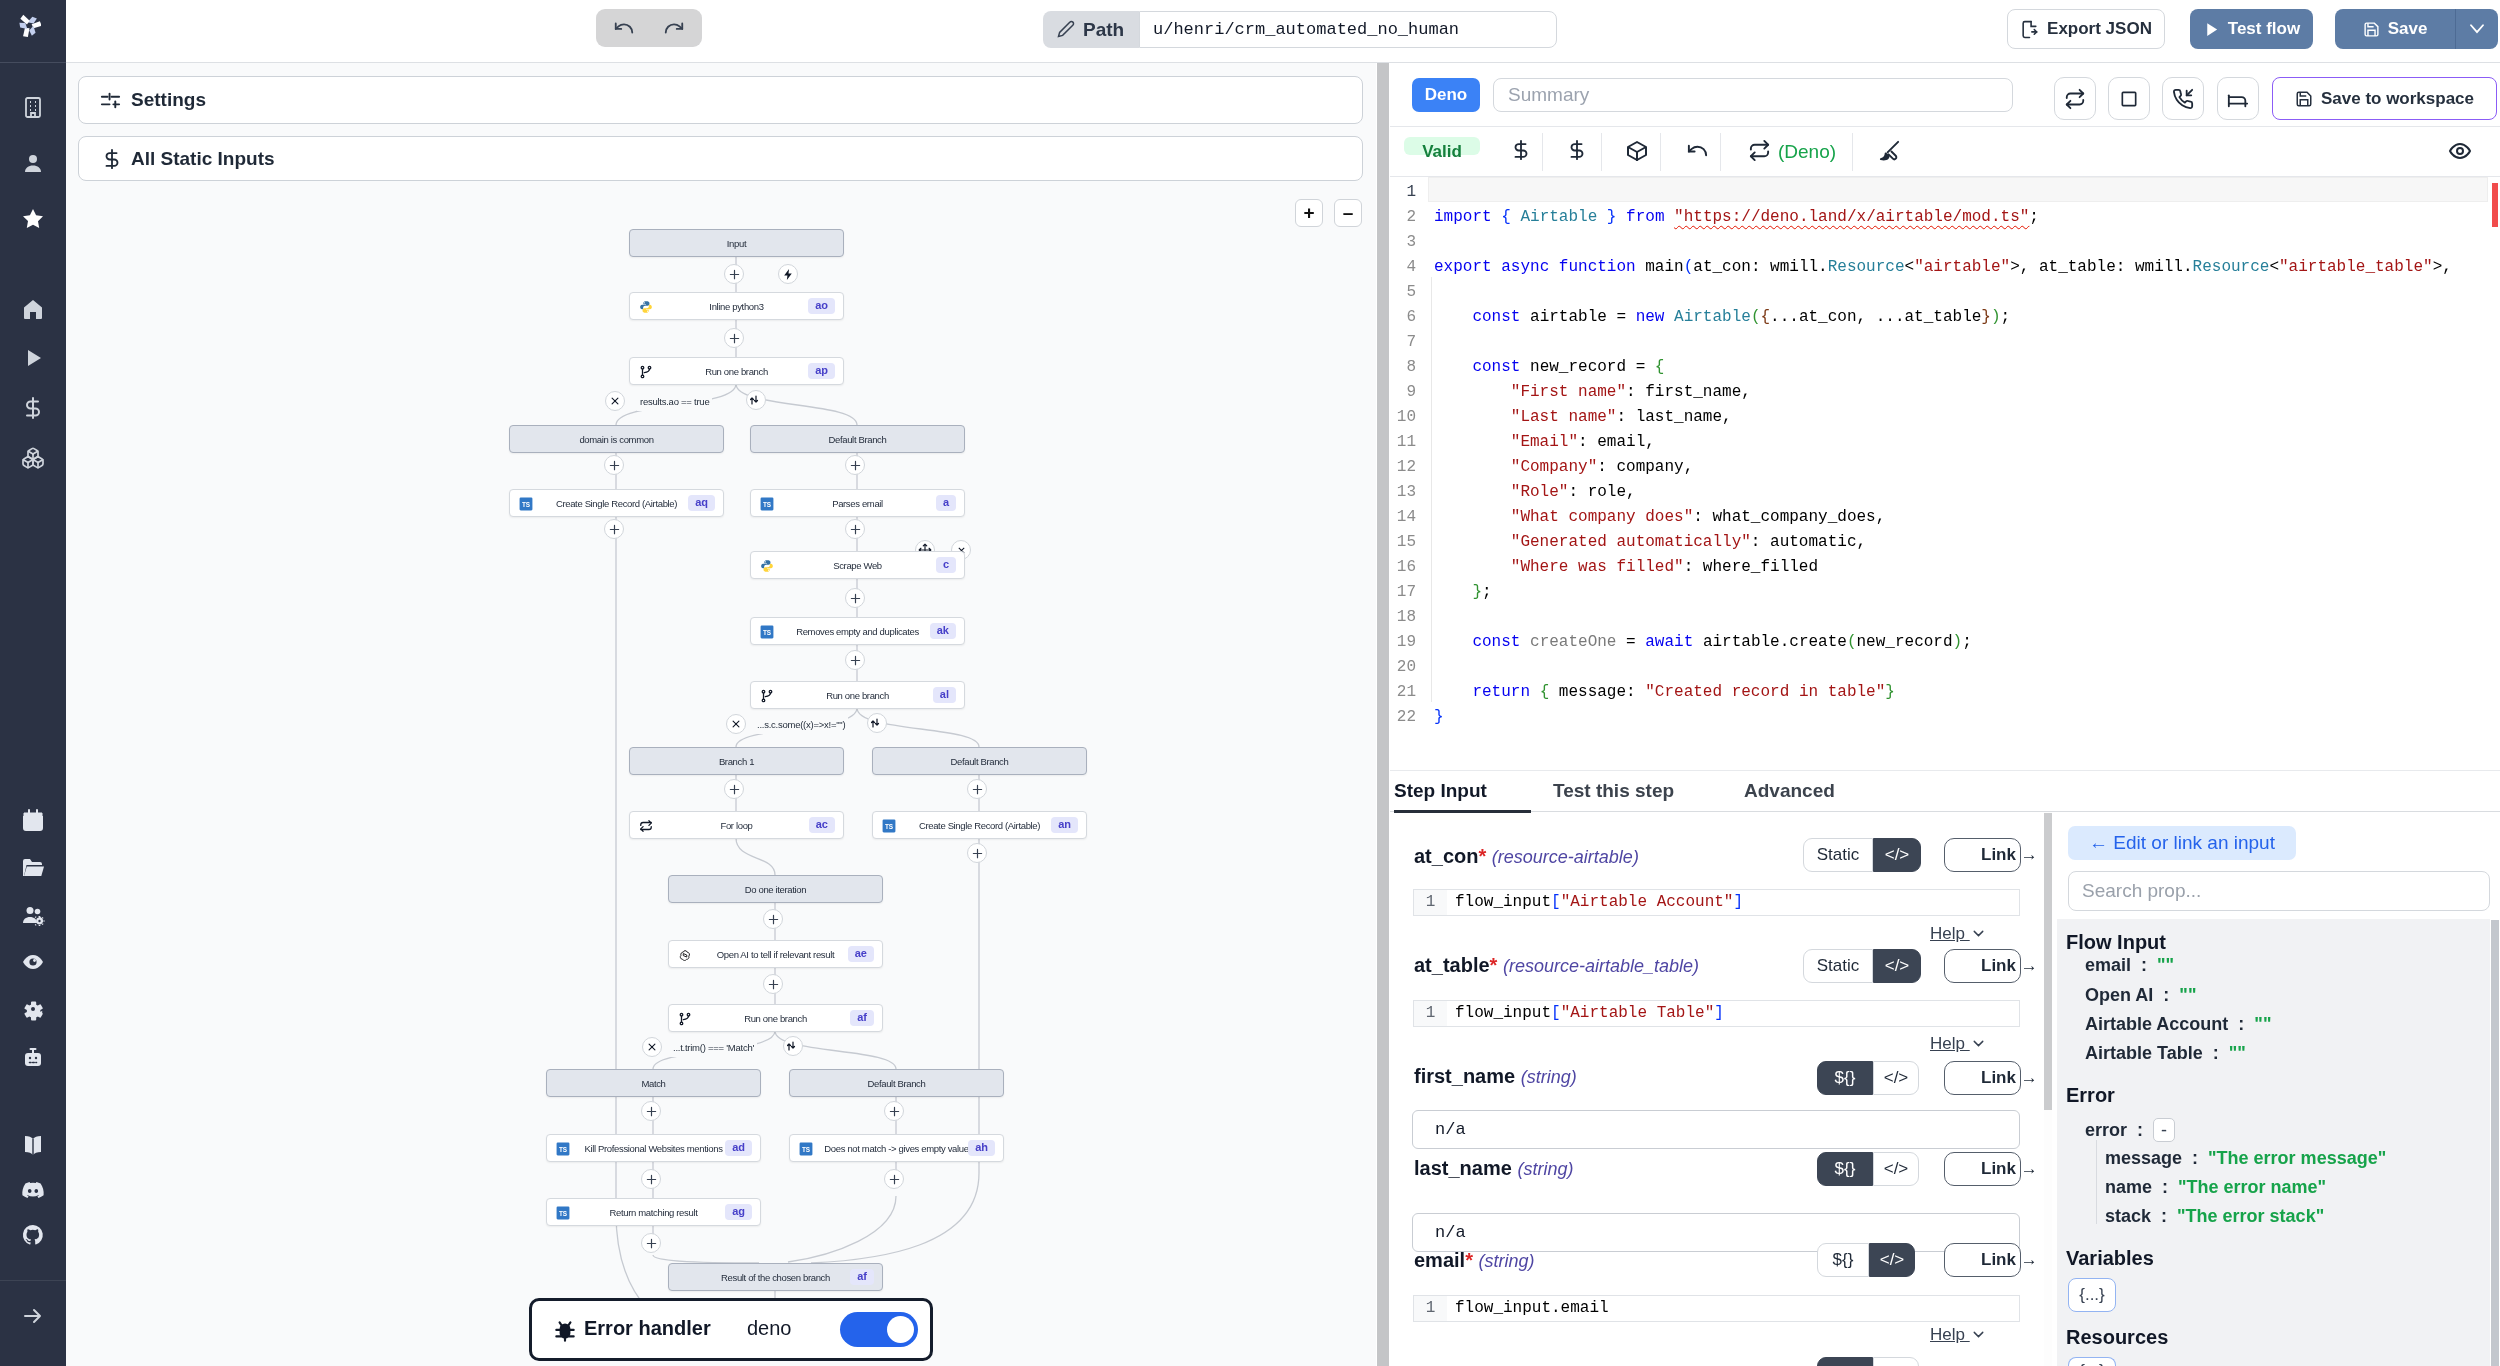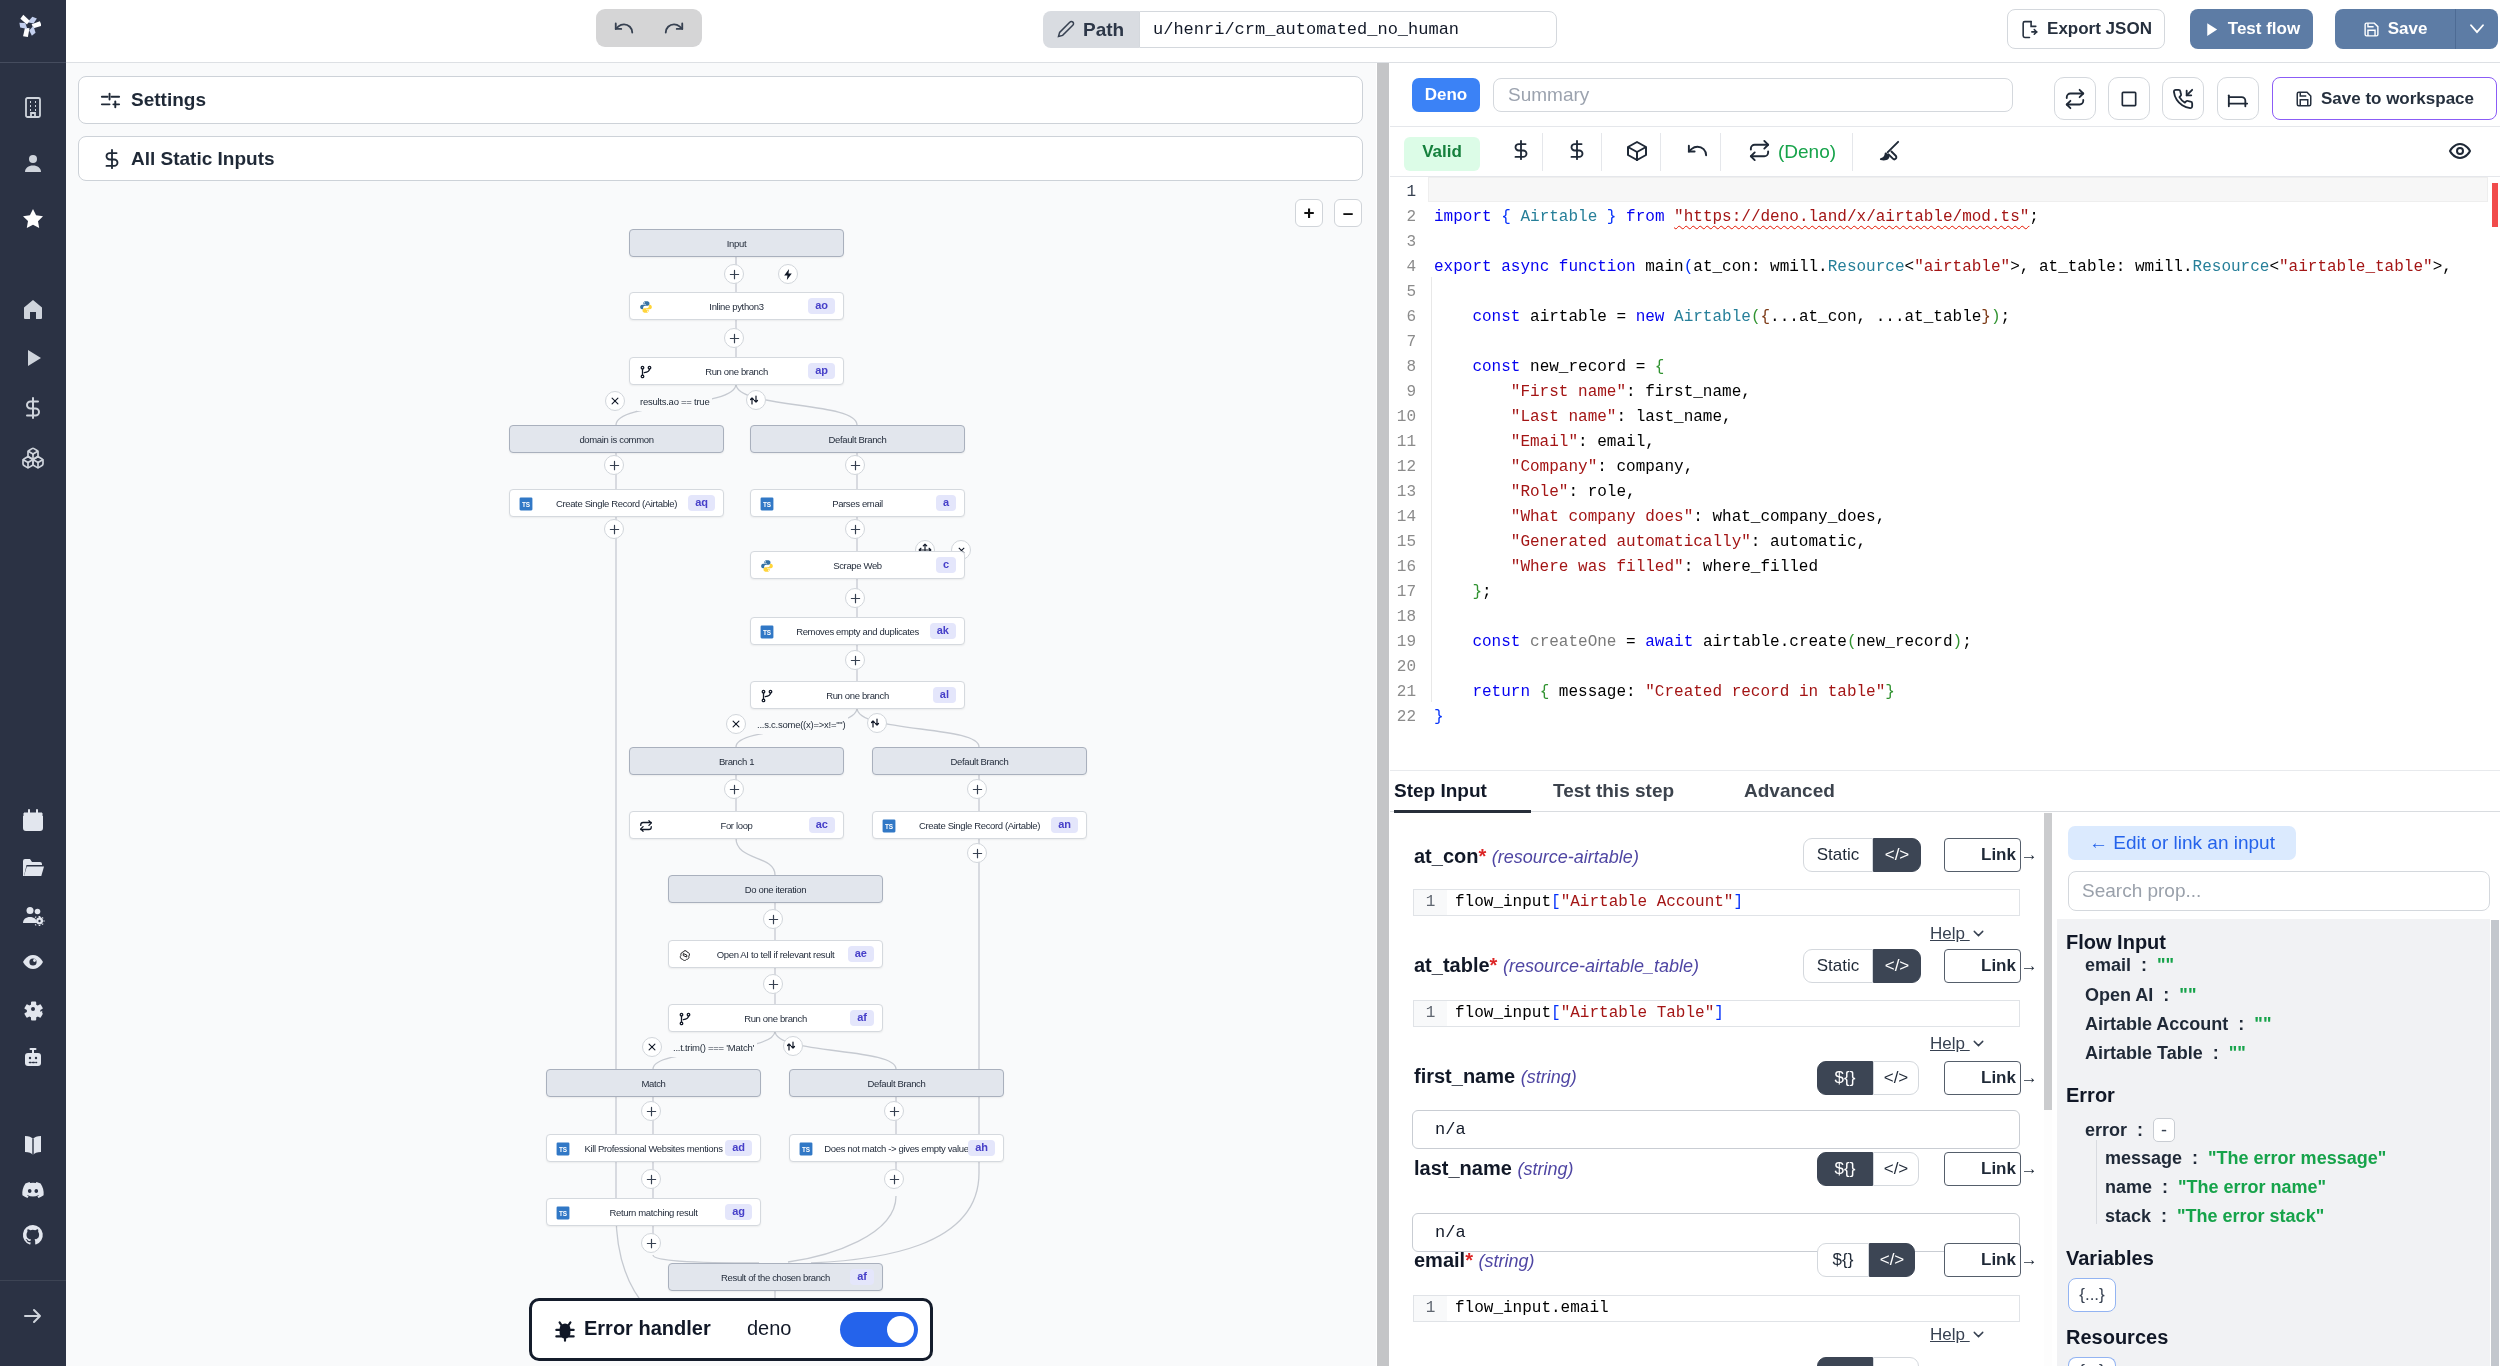--- a/index.html
+++ b/index.html
@@ -47,21 +47,21 @@
 #errhandler { position:absolute; left:463px; top:1235px; width:404px; height:63px; background:#fff; border:3px solid #141c2b; border-radius:10px; }
 
 
 #rightpanel { position:absolute; left:1390px; top:63px; width:1110px; height:1303px; background:#fff; }
 #summaryrow { position:absolute; left:0; top:0; width:1110px; height:64px; border-bottom:1px solid #e5e7eb; }
 #denobadge { position:absolute; left:22px; top:15px; width:68px; height:34px; background:#3b82f6; border-radius:7px; color:#fff; font-weight:bold; font-size:17px; text-align:center; line-height:34px; }
 #summaryinput { position:absolute; left:103px; top:15px; width:520px; height:34px; border:1px solid #d4d8dd; border-radius:8px; color:#9ca3af; font-size:19px; line-height:32px; padding-left:14px; }
 .iconbtn { position:absolute; top:14px; width:42px; height:43px; background:#fff; border:1px solid #d4d8dd; border-radius:10px; display:flex; align-items:center; justify-content:center; color:#1f2937; }
 #savewsbtn { position:absolute; left:882px; top:14px; width:225px; height:43px; background:#fff; border:1px solid #8b5cf6; border-radius:8px; font-size:17px; font-weight:bold; color:#26303e; display:flex; align-items:center; justify-content:center; gap:8px; }
 #toolrow { position:absolute; left:0; top:64px; width:1110px; height:50px; border-bottom:1px solid #e5e7eb; }
-#validpill { position:absolute; left:14px; top:10px; width:76px; height:34px; background:#dcfce7; border-radius:6px; color:#15803d; font-weight:bold; font-size:17px; text-align:center; line-height:30px; }
+#validpill { position:absolute; left:14px; top:10px; width:76px; height:18px; background:#dcfce7; border-radius:6px; color:#15803d; font-weight:bold; font-size:17px; text-align:center; line-height:30px; }
 .tico { position:absolute; top:12px; width:26px; height:26px; color:#1f2937; }
 .tsep { position:absolute; top:6px; width:1px; height:38px; background:#e5e7eb; }
 
 
 #codearea { position:absolute; left:0; top:114px; width:1110px; height:593px; background:#fff; font-family:"Liberation Mono",monospace; font-size:16px; }
 .cline { position:absolute; left:44px; height:25px; line-height:25px; white-space:pre; }
 .lnum { position:absolute; width:30px; text-align:right; height:25px; line-height:25px; color:#8b8b8b; font-size:16px; }
 .k { color:#0502f0; } .s { color:#a31515; } .t { color:#267f99; } .bb { color:#0431fa; } .bg2 { color:#319331; } .bg3 { color:#7b3814; } .gray { color:#7a7a7a; }
 .sq { text-decoration:underline; text-decoration-style:wavy; text-decoration-color:#e51400; text-decoration-thickness:1px; text-underline-offset:4px; }
 #curline { position:absolute; left:38px; top:0; width:1060px; height:25px; background:#00000008; border:1px solid #eeeeee; }
@@ -75,21 +75,21 @@
 
 
 #stepinput { position:absolute; left:0; top:749px; width:653px; height:554px; overflow:hidden; }
 .flabel { position:absolute; font-size:20px; font-weight:bold; color:#111827; }
 .ftype { font-size:18px; font-weight:normal; font-style:italic; color:#4f46a3; }
 .red { color:#dc2626; }
 .toggle { position:absolute; height:34px; display:flex; }
 .tseg { height:34px; line-height:32px; font-size:17px; text-align:center; }
 .tseg.w { background:#fff; border:1px solid #d4d8dd; color:#1f2937; }
 .tseg.d { background:#3c4554; border:1px solid #3c4554; color:#fff; }
-.linkbtn { position:absolute; width:77px; height:34px; background:#fff; border:1.5px solid #555e6b; border-radius:4px; font-size:17px; font-weight:600; color:#1f2937; text-align:center; line-height:32px;padding-left:36px; }
+.linkbtn { position:absolute; width:77px; height:34px; background:#fff; border:1.5px solid #555e6b; border-radius:10px; font-size:17px; font-weight:600; color:#1f2937; text-align:center; line-height:32px;padding-left:36px; }
 .codebox { position:absolute; left:23px; width:607px; height:27px; border:1px solid #e0e3e7; background:#fff; font-family:"Liberation Mono",monospace; font-size:16px; line-height:24px; }
 .codebox .g { position:absolute; left:0; top:0; width:33px; height:25px; background:#f8f9fa; color:#5f6670; text-align:center; }
 .codebox .c { position:absolute; left:41px; top:0; white-space:pre; }
 .nabox { position:absolute; left:22px; width:608px; height:39px; border:1px solid #c9cdd3; border-radius:6px; background:#fff; font-family:"Liberation Mono",monospace; font-size:17px; line-height:37px; color:#111827; }
 .helplink { position:absolute; font-size:17px; color:#374151;text-decoration:underline; }
 #si-scrolltrack { position:absolute; left:654px; top:749px; width:12px; height:554px; background:#fdfdfd; }
 #si-scrollthumb { position:absolute; left:654px; top:750px; width:12px; height:297px; background:#cbccce; }
 
 
 #proppanel { position:absolute; left:662px; top:749px; width:448px; height:554px; background:#fff; }

